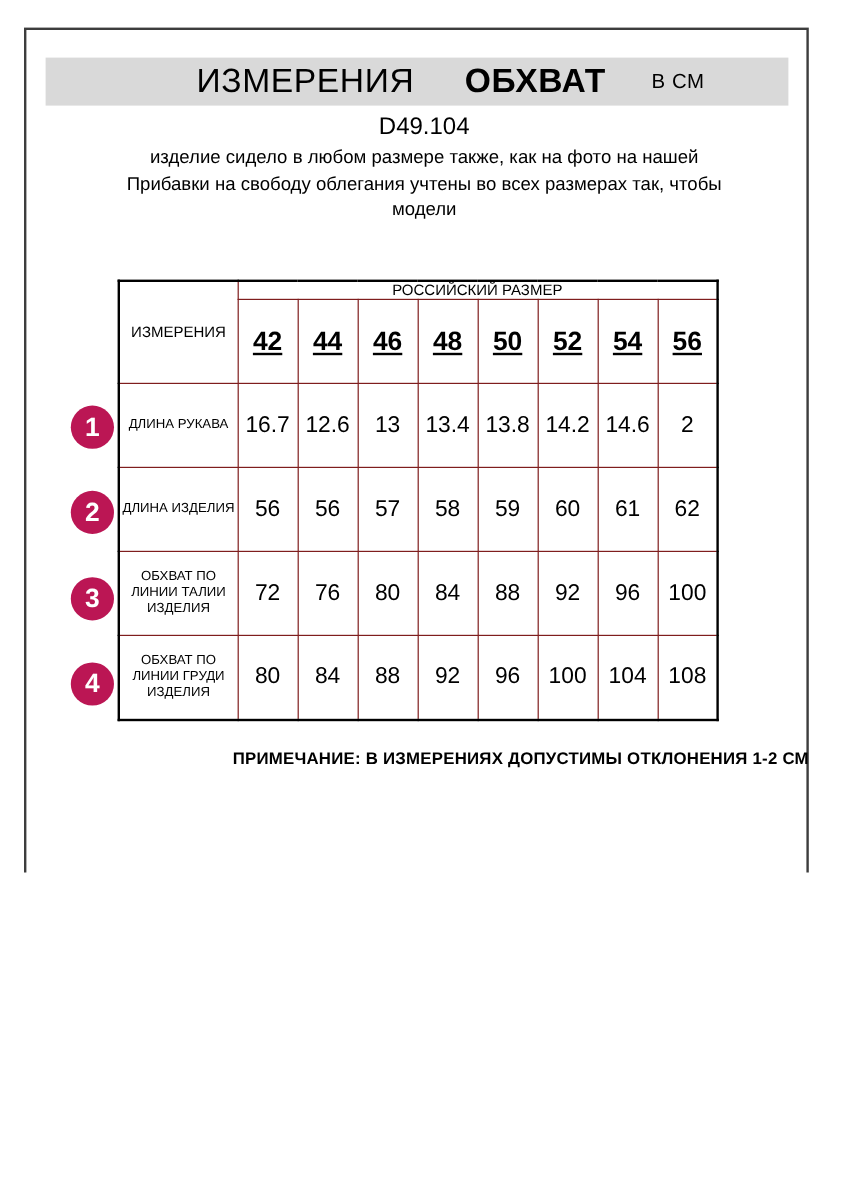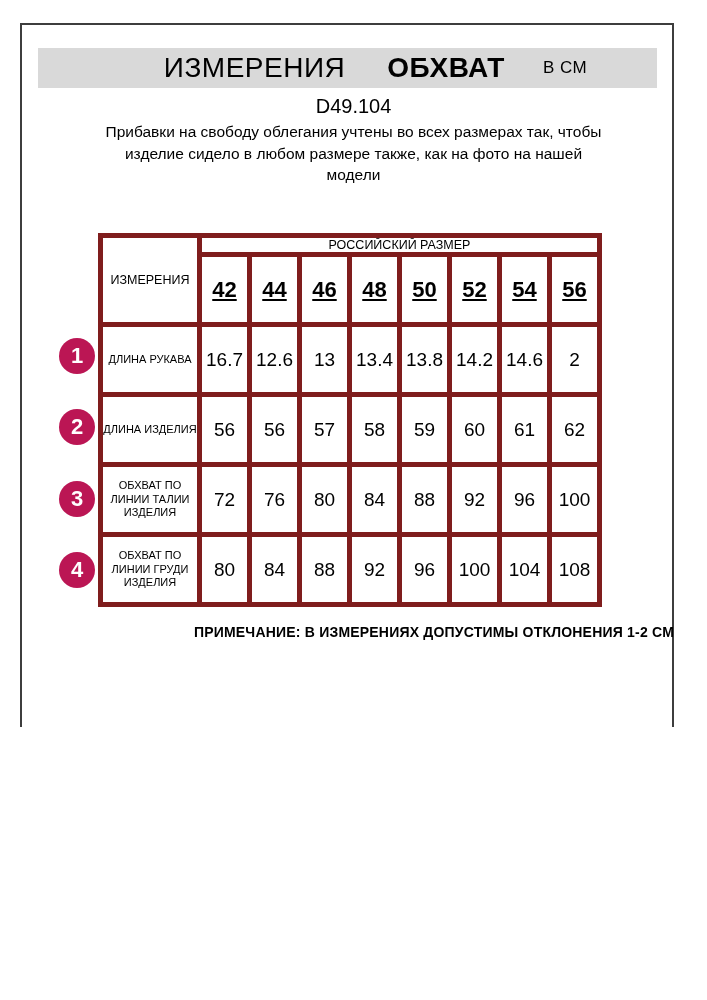--- a/index.html
+++ b/index.html
@@ -36,21 +36,21 @@
     position:absolute; top:121px; left:92px; width:523px;
     text-align:center; font-size:15.5px; line-height:21.5px;
   }
 
   table.size-table {
     position:absolute; left:98px; top:233px;
     border-collapse:collapse; table-layout:fixed;
     border:2px solid #000;
   }
   table.size-table td {
-    border:5px solid #7f1d1d;
+    border:1px solid #7f1d1d;
     text-align:center; vertical-align:middle;
     padding:0; overflow:hidden;
   }
   .col-label { width:99px; }
   .col-size  { width:50px; }
   tr.r-group   { height:15px; }
   tr.r-sizes   { height:70px; }
   tr.r-data    { height:70px; }
   td.corner    { font-size:12.5px; }
   td.group-hdr { font-size:12.5px; }
@@ -84,22 +84,22 @@
 
   <div class="band" style="background: rgb(217, 217, 217);">
     <span class="t1">ИЗМЕРЕНИЯ</span>
     <span class="t2">ОБХВАТ</span>
     <span class="t3">В СМ</span>
   </div>
 
   <div class="article">D49.104</div>
 
   <div class="desc">
+    <div>изделие сидело в любом размере также, как на фото на нашей</div>
     <div>Прибавки на свободу облегания учтены во всех размерах так, чтобы</div>
-    <div>изделие сидело в любом размере также, как на фото на нашей</div>
     <div>модели</div>
   </div>
 
   <table class="size-table">
     <colgroup>
       <col class="col-label">
       <col class="col-size">
         <col class="col-size">
         <col class="col-size">
         <col class="col-size">

